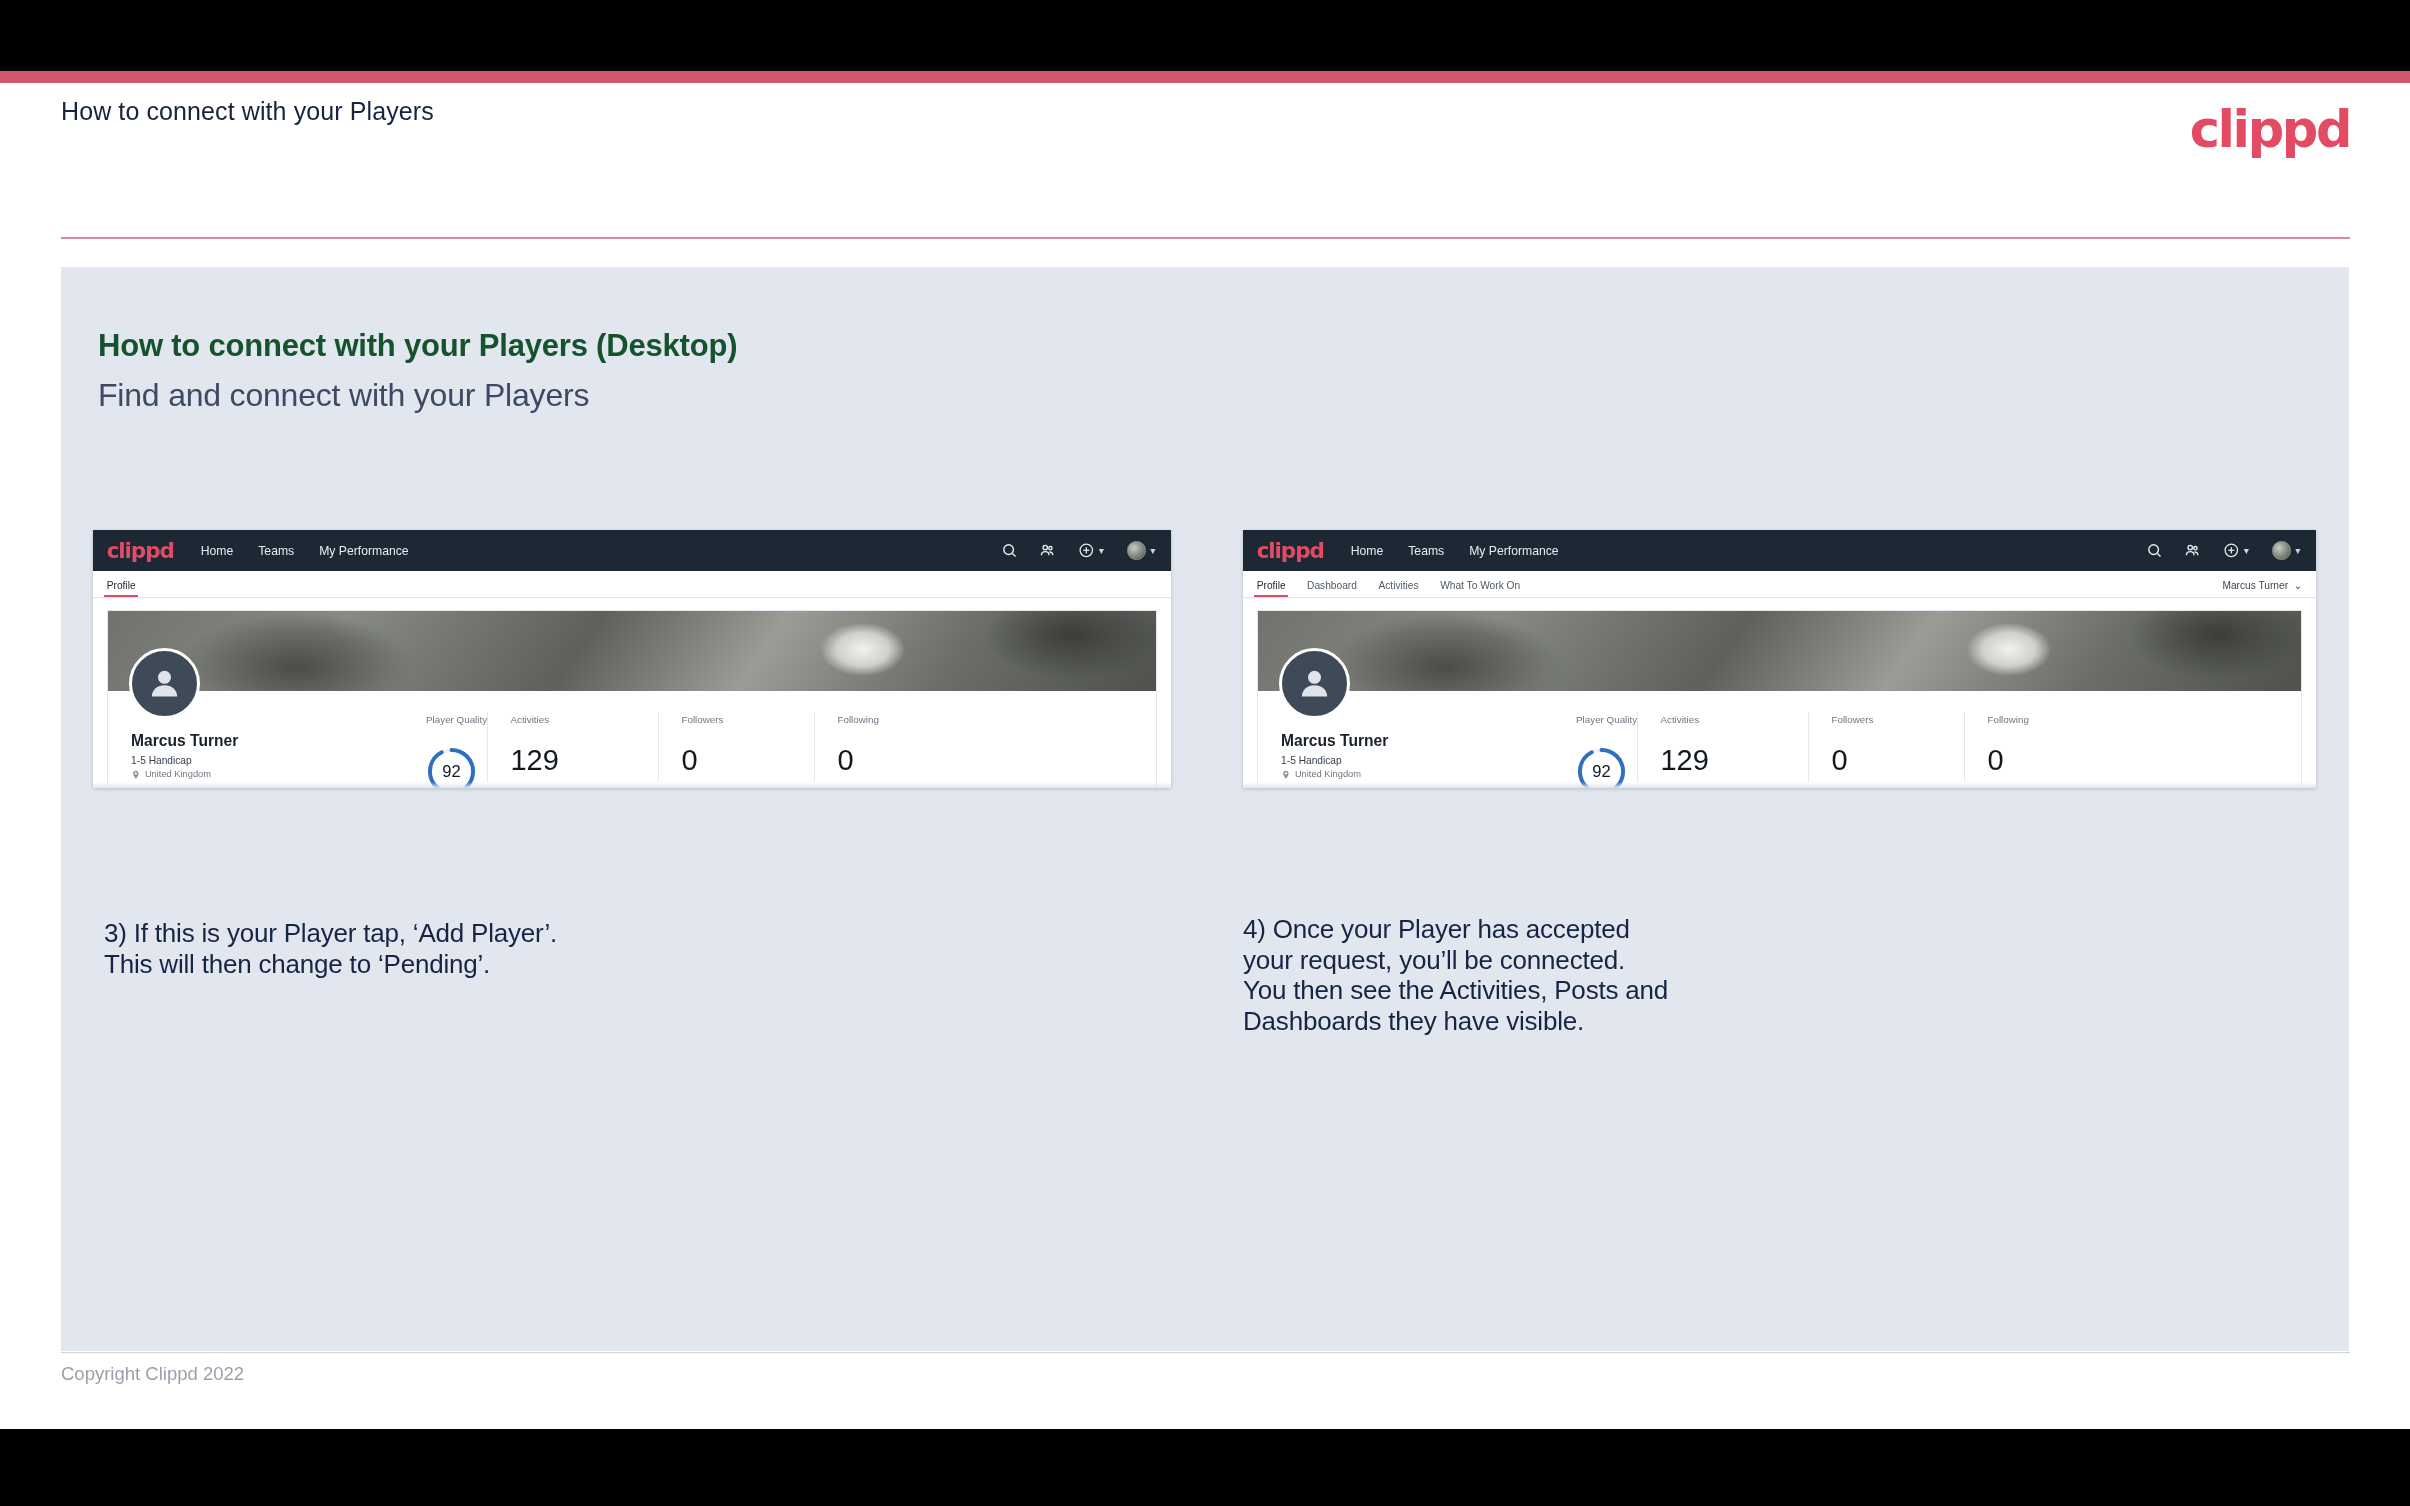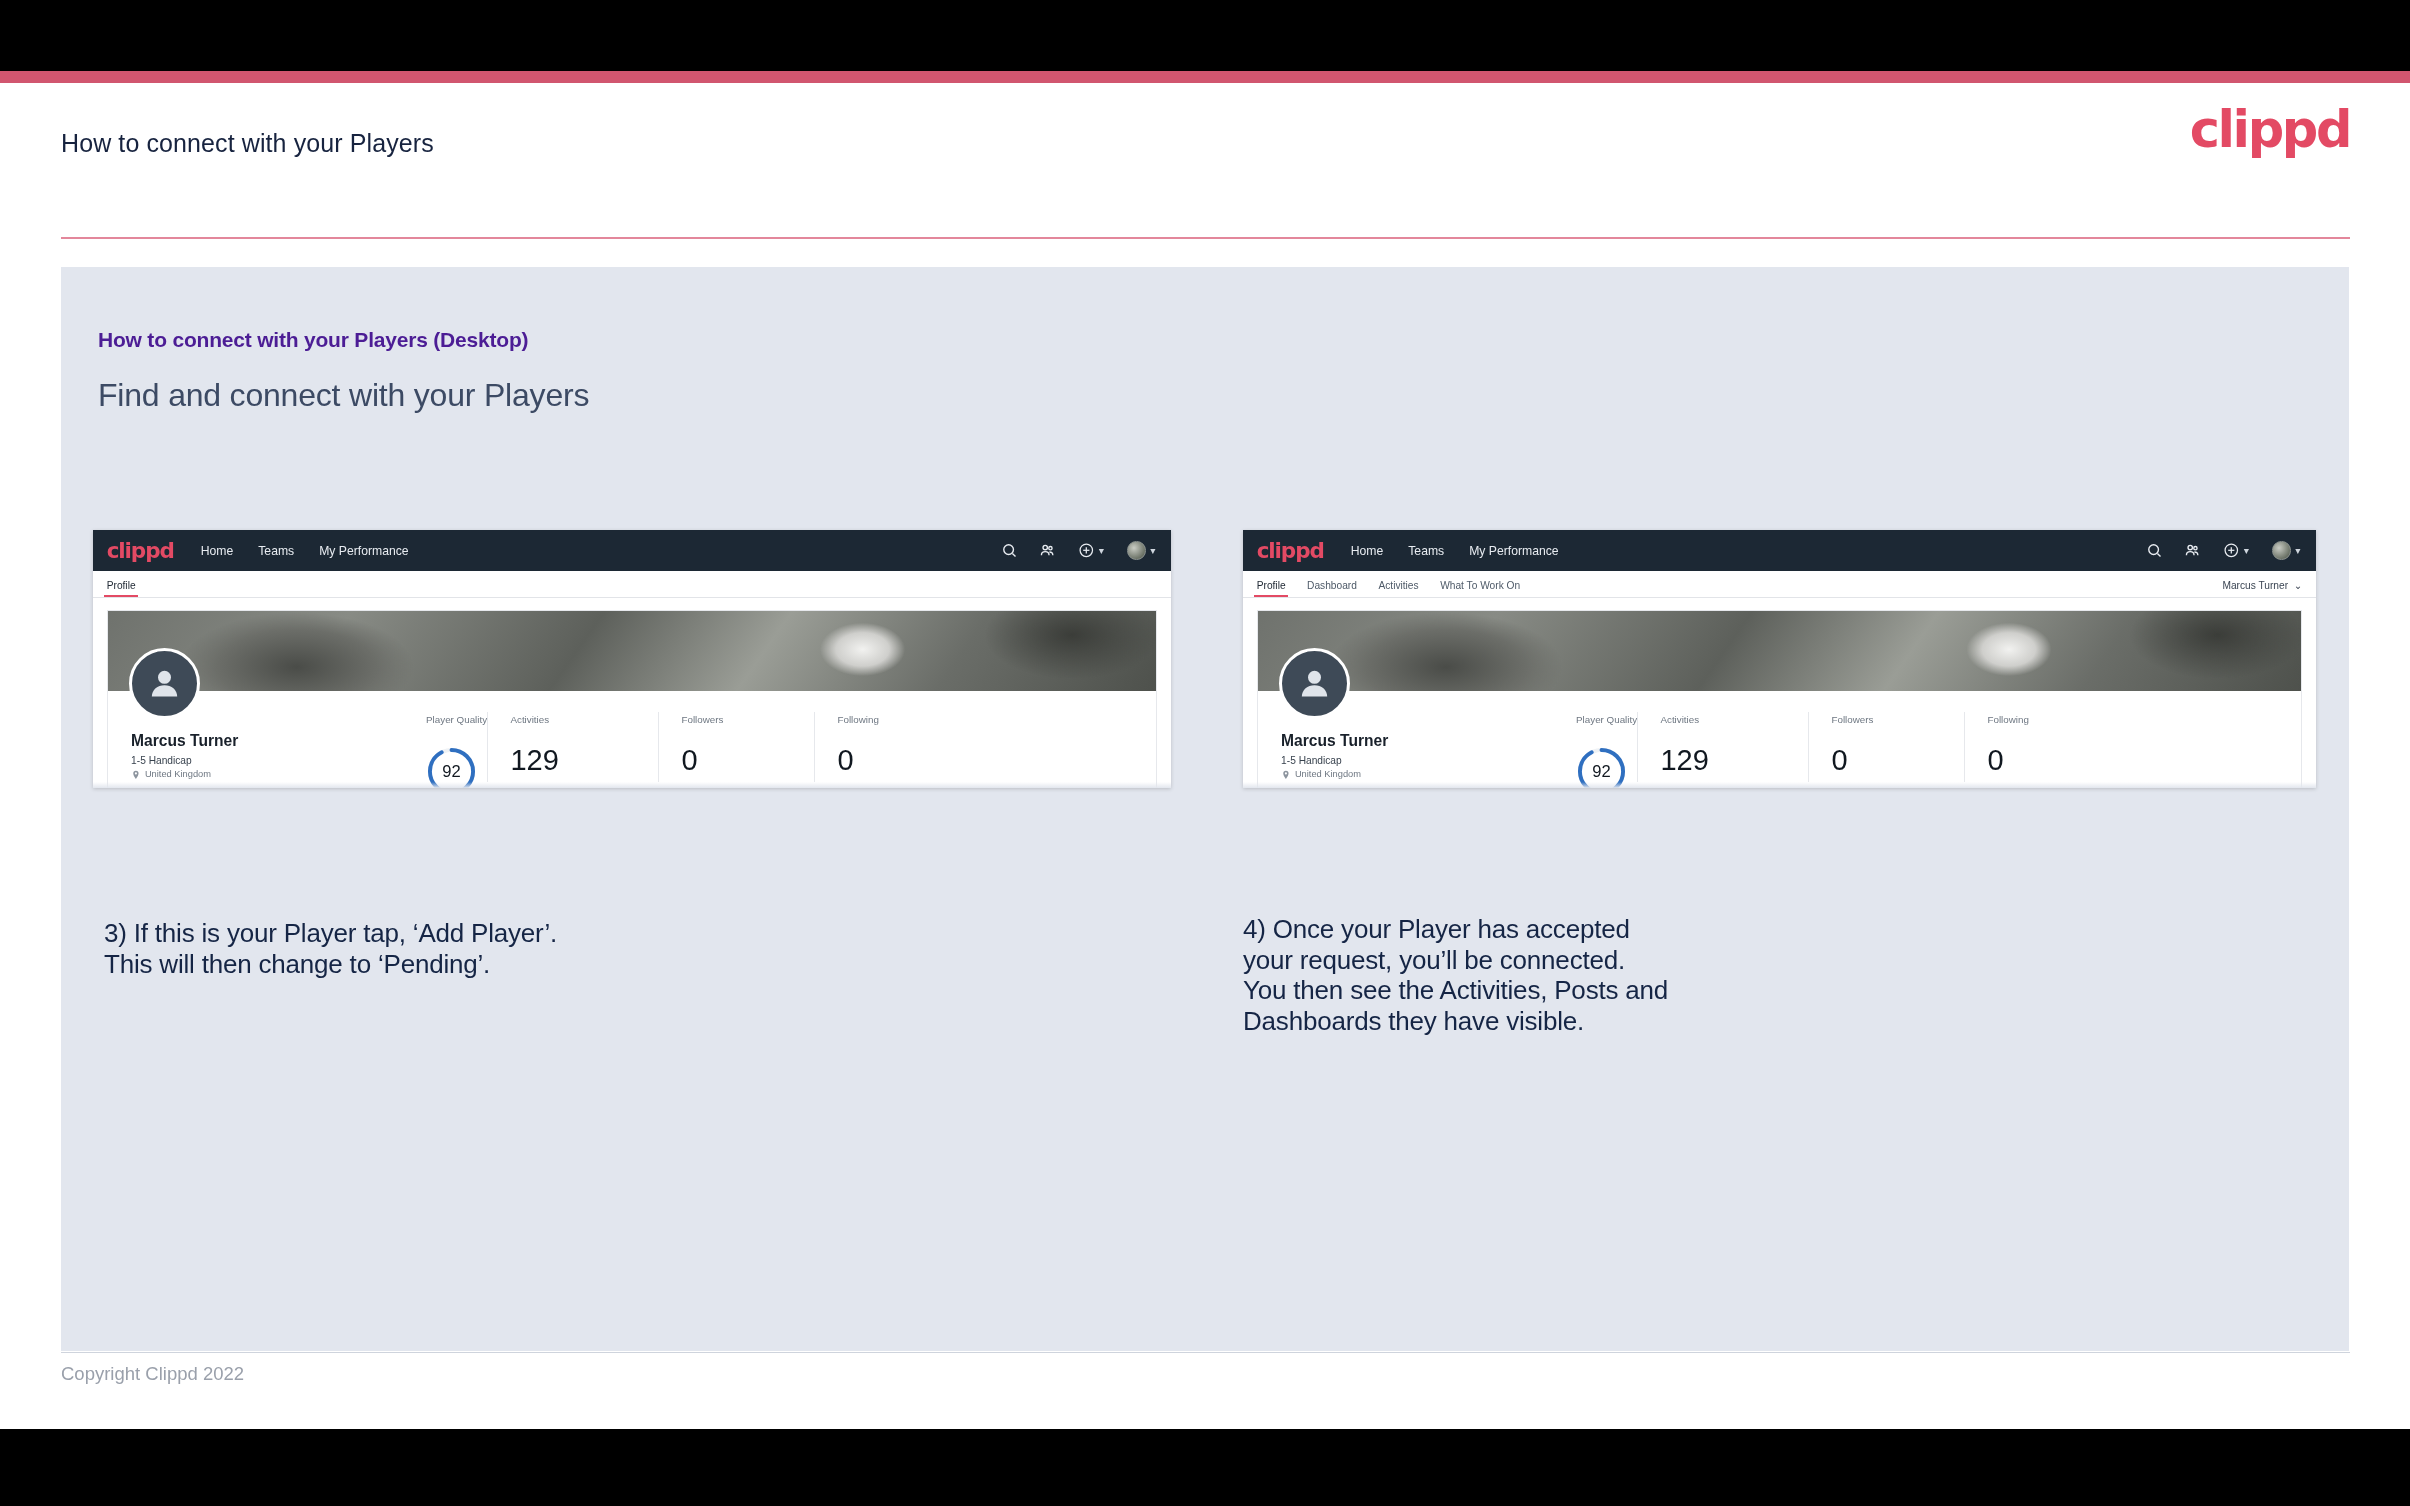--- a/index.html
+++ b/index.html
@@ -15,41 +15,41 @@
   .bar-top     { position:absolute; left:0; top:0;    width:100%; height:71px;  background:#000; }
   .bar-accent  { position:absolute; left:0; top:71px; width:100%; height:11.7px;  background:#d1566f; }
   .bar-bottom  { position:absolute; left:0; top:1429px; width:100%; height:78px; background:#000; }
 
   
   .slide-header {
     position:absolute; left:0; top:83px; width:100%; height:112px;
     background:#fff;
   }
   .slide-header-title {
-    position:absolute; left:61px; top:46px;
+    position:absolute; left:61px; top:14px;
     font-size:25px; color:#17233f; font-weight:400; letter-spacing:0.1px;
   }
   .logo-wrap { position:absolute; right:61px; top:20.5px; }
   .logo-text {
     font-size:51px; font-weight:700; color:#e34a64;
     letter-spacing:-2.4px; line-height:1;
     font-family:"DejaVu Sans", sans-serif;
   }
   .header-rule {
     position:absolute; left:61px; right:61px; top:237px; height:2px; background:#e3879b;
   }
 
   
   .slide-body {
     position:absolute; left:61px; top:267px; width:2288px; height:1084px;
     background:#e2e6ee;
   }
   .headline {
     position:absolute; left:37px; top:61px;
-    font-size:21px; font-weight:700; color:#4c1d95; letter-spacing:-0.2px;
+    font-size:31px; font-weight:700; color:#14532d; letter-spacing:-0.2px;
   }
   .subheadline {
     position:absolute; left:37px; top:110px;
     font-size:32px; font-weight:400; color:#3c4a64; letter-spacing:-0.2px;
   }
 
   
   .shot {
     position:absolute; background:#fff; overflow:hidden;
     box-shadow:0 1px 3.9px rgba(0,0,0,.18);

